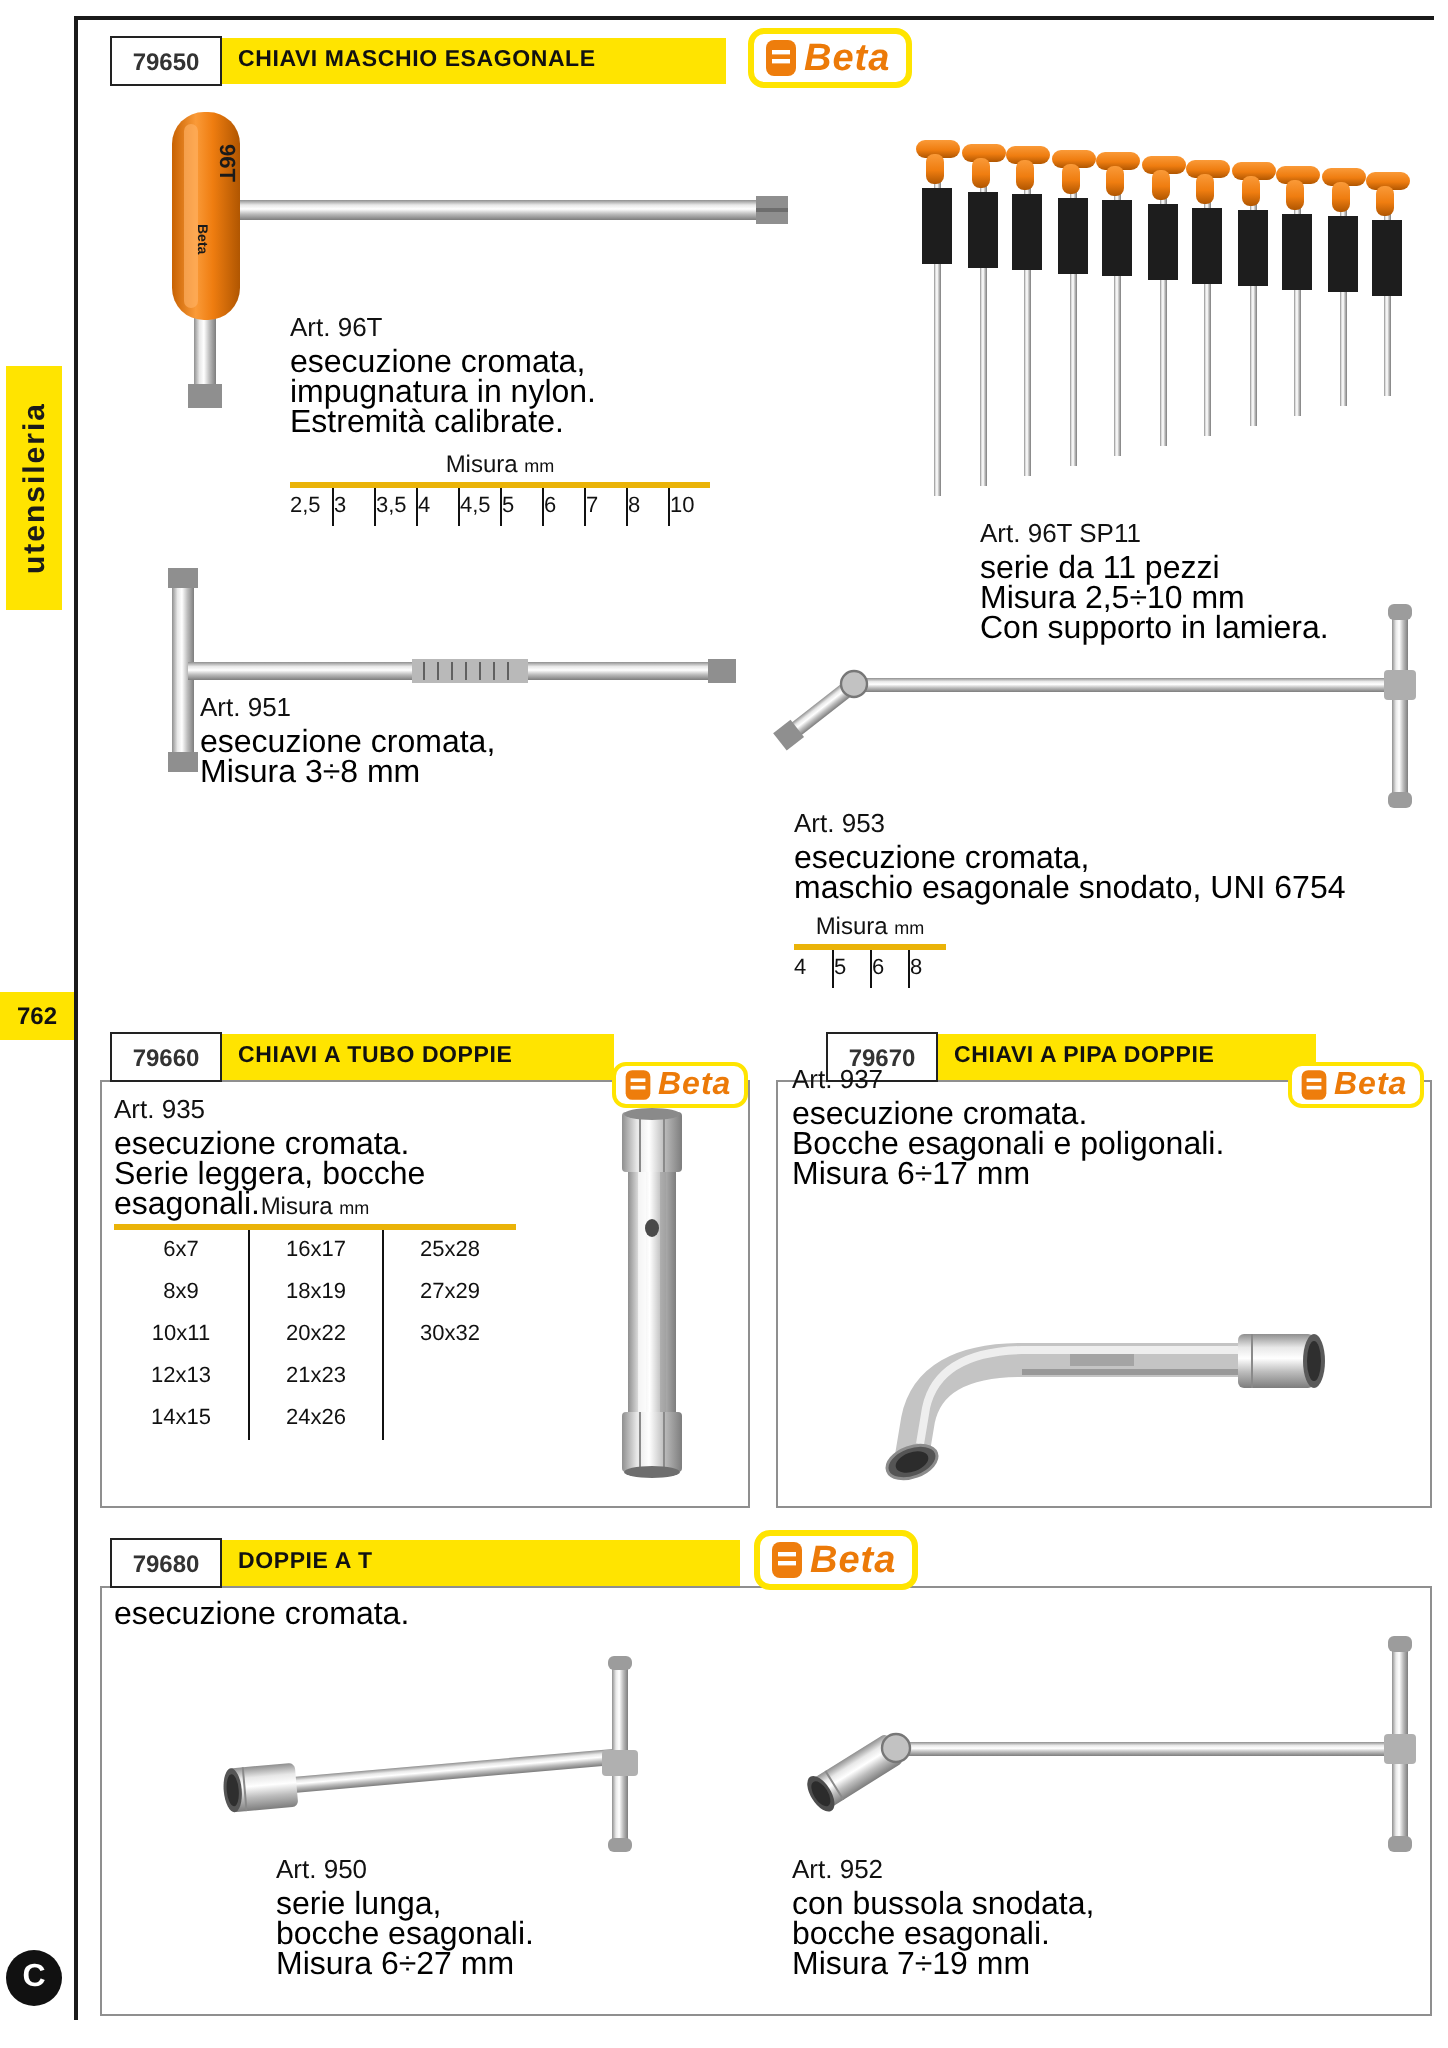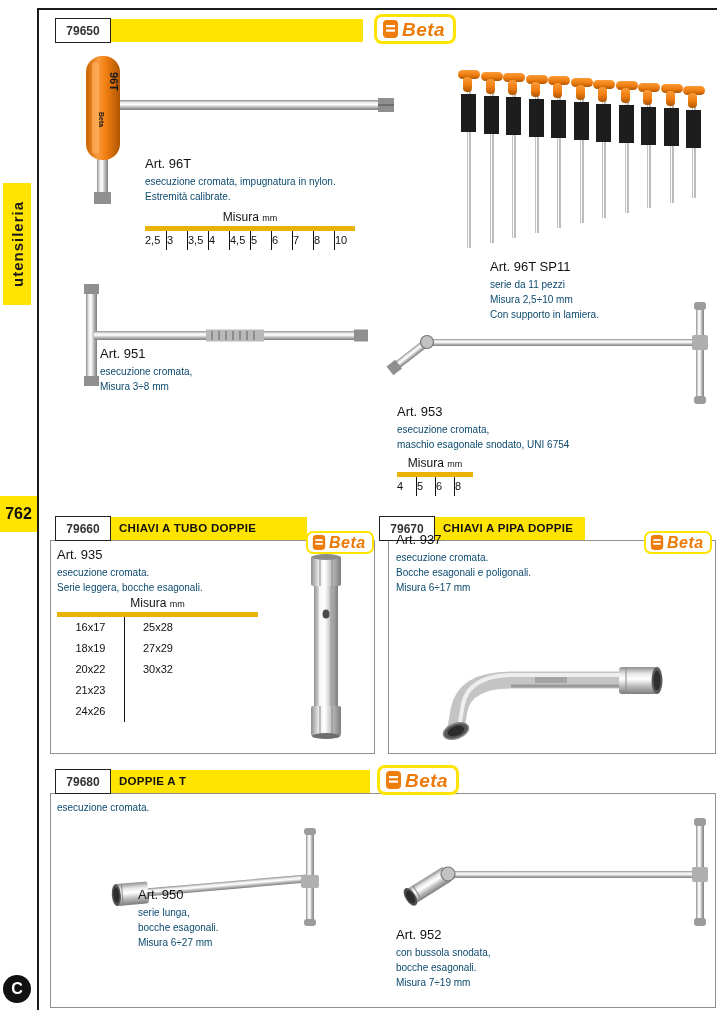--- a/index.html
+++ b/index.html
@@ -12,40 +12,40 @@
   .page{position:relative;width:724px;height:1024px;background:#fff;overflow:hidden;color:var(--ink);font-family:"Liberation Sans",sans-serif}
   .abs{position:absolute}
 
   
   .frame-top{position:absolute;left:37px;top:8px;width:680px;height:2px;background:#1a1a1a}
   .frame-left{position:absolute;left:37px;top:8px;width:2px;height:1002px;background:#1a1a1a}
 
   
   .sidebar-strip{position:absolute;left:3px;top:183px;width:28px;height:122px;background:var(--yellow);display:flex;align-items:center;justify-content:center}
   .sidebar-strip span{writing-mode:vertical-rl;transform:rotate(180deg);font-weight:bold;font-size:15px;letter-spacing:1px;color:#1a1a1a}
-  .page-num{position:absolute;left:0;top:496px;width:37px;height:36px;background:var(--yellow);display:flex;align-items:center;justify-content:center;font-weight:bold;font-size:16px}
+  .page-num{position:absolute;left:0;top:496px;width:37px;height:24px;background:var(--yellow);display:flex;align-items:center;justify-content:center;font-weight:bold;font-size:12px}
   .publisher{position:absolute;left:3px;top:975px;width:28px;height:28px;background:#111;border-radius:50%;display:flex;align-items:center;justify-content:center;color:#fff;font-weight:bold;font-size:16px}
 
   
   .sec-header{position:absolute;height:23px;background:var(--yellow)}
   .code-box{position:absolute;left:0;top:-1px;width:56px;height:25px;background:#fff;border:1.5px solid #222;display:flex;align-items:center;justify-content:center;font-weight:bold;font-size:12px;color:#333}
   .sec-title{margin-left:64px;line-height:23px;font-weight:bold;font-size:11.5px;letter-spacing:.3px;white-space:nowrap}
 
   
   .beta{position:absolute;display:inline-flex;align-items:center;gap:3px;background:#fff;border:3px solid var(--yellow);border-radius:8px;padding:2px 8px 2px 5px}
   .beta .word{color:var(--orange);font-weight:bold;font-style:italic;font-size:19px;letter-spacing:.5px;line-height:1}
   .beta-md{border-width:2.5px;border-radius:7px;padding:1px 6px 1px 4px}
   .beta-md .word{font-size:16px}
 
   
-  .txt{font-size:10px;line-height:15px;color:#0c4a6e}
+  .txt{font-size:16px;line-height:15px;color:#000000}
   .art-name{font-weight:normal;font-size:13px;line-height:16px;margin-bottom:2px}
 
   
-  .m-label{text-align:center;border-bottom:5px solid #eab308;font-size:12px;padding-bottom:1px;line-height:14px}
+  .m-label{text-align:center;border-bottom:3px solid #eab308;font-size:12px;padding-bottom:1px;line-height:14px}
   .m-label .mm{font-size:9px}
   .mrow{display:flex}
   .mrow span{font-size:11px;padding-top:3px;border-left:1px solid #111;height:19px}
   .mrow span:first-child{border-left:none}
   .w96 span{width:21px}
   .w953 span{width:19px}
   .tt-col{width:67px}
   .tt-col + .tt-col{border-left:1px solid #111}
   .tt-col div{height:21px;line-height:21px;text-align:center;font-size:11px}
 
@@ -97,20 +97,21 @@
   <div class="sidebar-strip">
     <span>utensileria</span>
   </div>
   <div class="page-num">762</div>
   <div class="publisher">
     <span>C</span>
   </div>
 
   <div class="sec-header" style="left:55px;top:19px;width:308px">
     <div class="code-box">79650</div>
+    <div class="sec-title">CHIAVI MASCHIO ESAGONALE</div>
   </div>
   <div class="beta" style="left:374px;top:14px">
     <svg width="17" height="20" viewBox="0 0 17 20">
       <rect x="1" y="1" width="15" height="18" rx="4" fill="#ee7d0c"></rect>
       <rect x="4" y="6" width="9" height="2.2" fill="#fff"></rect>
       <rect x="4" y="10.5" width="9" height="2.2" fill="#fff"></rect>
     </svg>
     <span class="word">Beta</span>
   </div>
 
@@ -279,20 +280,27 @@
     <div class="txt">esecuzione cromata.</div>
     <div class="txt">Serie leggera, bocche esagonali.</div>
   </div>
 
   <div class="abs" style="left:57px;top:596px;width:201px">
     <div class="m-label">
       <span>Misura</span> <span class="mm">mm</span>
     </div>
     <div style="display:flex">
       <div class="tt-col">
+        <div>6x7</div>
+        <div>8x9</div>
+        <div>10x11</div>
+        <div>12x13</div>
+        <div>14x15</div>
+      </div>
+      <div class="tt-col">
         <div>16x17</div>
         <div>18x19</div>
         <div>20x22</div>
         <div>21x23</div>
         <div>24x26</div>
       </div>
       <div class="tt-col">
         <div>25x28</div>
         <div>27x29</div>
         <div>30x32</div>
@@ -311,21 +319,21 @@
     <line x1="35" y1="4" x2="35" y2="34" stroke="#8a8a8a"></line>
     <ellipse cx="29" cy="5" rx="14" ry="3" fill="#8a8a8a"></ellipse>
     <rect x="14" y="154" width="30" height="30" rx="2" fill="url(#chromeH)"></rect>
     <line x1="23" y1="154" x2="23" y2="184" stroke="#8a8a8a"></line>
     <line x1="35" y1="154" x2="35" y2="184" stroke="#8a8a8a"></line>
     <ellipse cx="29" cy="184" rx="14" ry="3" fill="#6e6e6e"></ellipse>
     <ellipse cx="29" cy="62" rx="3.5" ry="4.5" fill="#4a4a4a"></ellipse>
   </svg>
 
   <div class="sec-box" style="left:388px;top:540px;width:328px;height:214px"></div>
-  <div class="sec-header" style="left:379px;top:517px;width:206px">
+  <div class="sec-header" style="left:413px;top:517px;width:245px">
     <div class="code-box">79670</div>
     <div class="sec-title">CHIAVI A PIPA DOPPIE</div>
   </div>
   <div class="beta beta-md" style="left:644px;top:531px">
     <svg width="14" height="17" viewBox="0 0 17 20">
       <rect x="1" y="1" width="15" height="18" rx="4" fill="#ee7d0c"></rect>
       <rect x="4" y="6" width="9" height="2.2" fill="#fff"></rect>
       <rect x="4" y="10.5" width="9" height="2.2" fill="#fff"></rect>
     </svg>
     <span class="word">Beta</span>
@@ -376,21 +384,21 @@
       <line x1="14" y1="48" x2="14" y2="70" stroke="#8a8a8a"></line>
       <ellipse cx="8" cy="59" rx="4.5" ry="11" fill="#555"></ellipse>
       <ellipse cx="8" cy="59" rx="3" ry="8" fill="#2e2e2e"></ellipse>
     </g>
     <rect x="198" y="4" width="8" height="94" fill="url(#chromeH)"></rect>
     <rect x="196" y="2" width="12" height="7" rx="3" fill="#9c9c9c"></rect>
     <rect x="196" y="93" width="12" height="7" rx="3" fill="#9c9c9c"></rect>
     <rect x="193" y="49" width="18" height="13" rx="2" fill="#b0b0b0"></rect>
   </svg>
 
-  <div class="abs" style="left:138px;top:887px;width:200px">
+  <div class="abs" style="left:138px;top:927px;width:200px">
     <div class="art-name">Art. 950</div>
     <div class="txt">serie lunga,</div>
     <div class="txt">bocche esagonali.</div>
     <div class="txt">Misura 6÷27 mm</div>
   </div>
 
   <svg class="abs" style="left:390px;top:812px" width="326" height="118" viewBox="0 0 326 118">
     <rect x="58" y="59" width="252" height="7" fill="url(#chromeV)"></rect>
     <rect x="306" y="8" width="8" height="104" fill="url(#chromeH)"></rect>
     <rect x="304" y="6" width="12" height="8" rx="3" fill="#9c9c9c"></rect>

